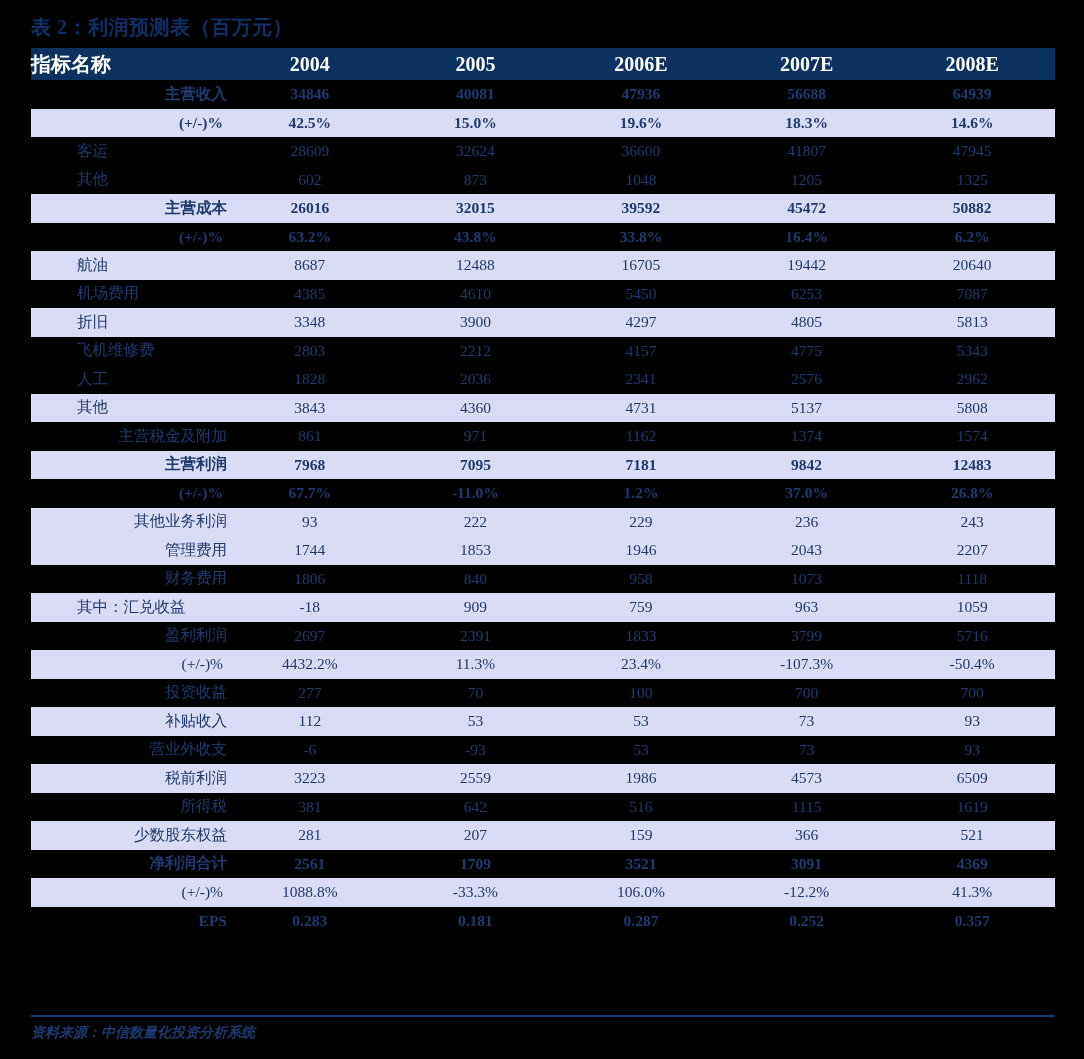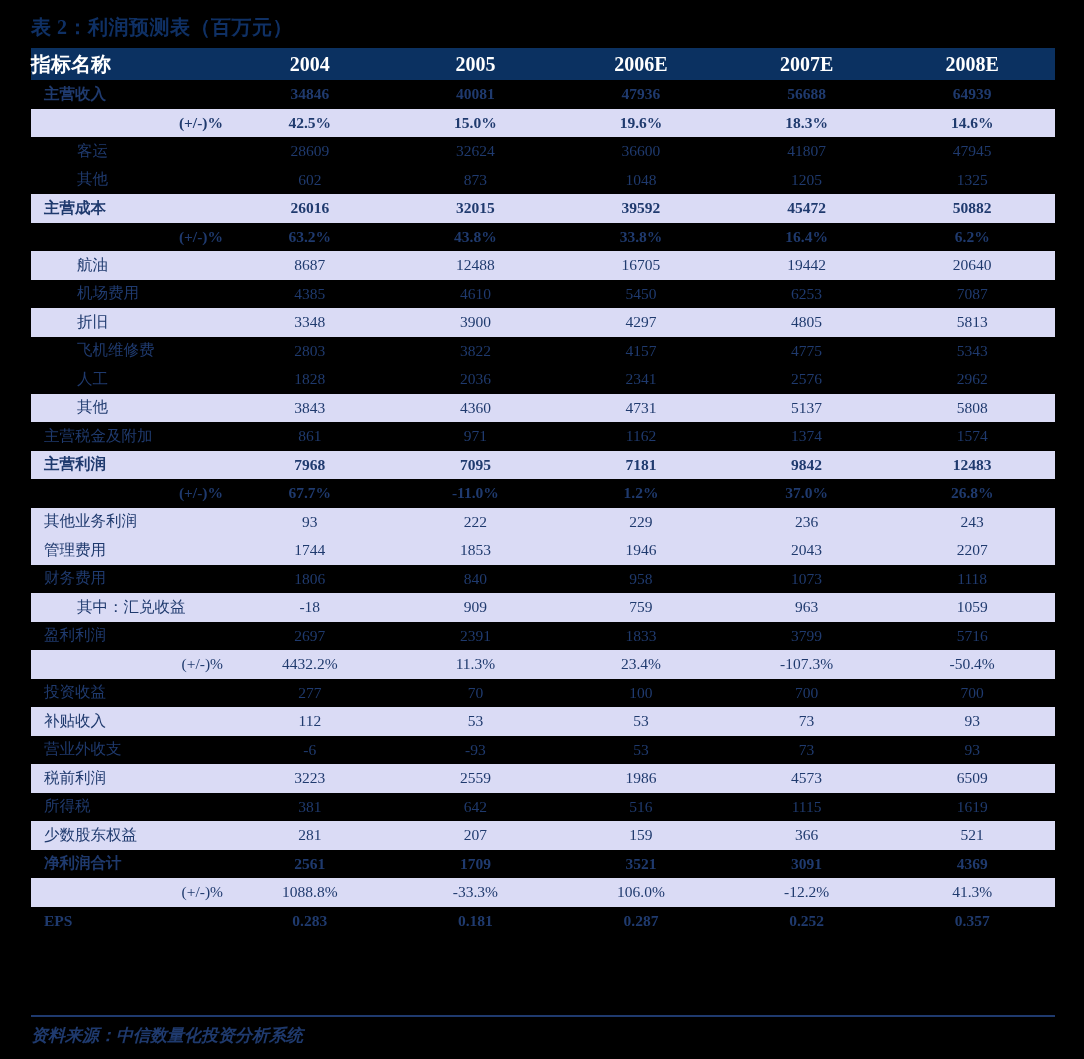--- a/index.html
+++ b/index.html
@@ -79,40 +79,40 @@
     vertical-align: middle;
     height: 28.5px;
   }
   td.label {
     text-align: left;
   }
   td.num {
     text-align: center;
   }
   
-  tr.lvl0 td.label { padding-left: 13px; }
+  tr.lvl0 td.label { padding-left: 13px; text-align: right; }
   tr.lvl1 td.label { padding-left: 46px; }
   tr.pct  td.label { text-align: right; padding-right: 4px; }
 
   tr.bold td { font-weight: bold; }
 
   
   .rule {
     position: absolute;
     left: 31px;
     top: 1015px;
     width: 1024px;
     height: 2px;
     background: #1f3a6e;
   }
   .source {
     position: absolute;
     left: 31px;
     top: 1024px;
-    font-size: 17px;
+    font-size: 14px;
     font-style: italic;
     font-weight: bold;
     color: #1f3a6e;
     white-space: nowrap;
   }
 </style>
 </head>
 <body>
 
 <div id="page">
@@ -208,21 +208,21 @@
             <td class="label">折旧</td>
             <td class="num">3348</td>
             <td class="num">3900</td>
             <td class="num">4297</td>
             <td class="num">4805</td>
             <td class="num">5813</td>
           </tr>
           <tr class="table-row lvl1 dark">
             <td class="label">飞机维修费</td>
             <td class="num">2803</td>
-            <td class="num">3822</td>
+            <td class="num">2212</td>
             <td class="num">4157</td>
             <td class="num">4775</td>
             <td class="num">5343</td>
           </tr>
           <tr class="table-row lvl1 dark">
             <td class="label">人工</td>
             <td class="num">1828</td>
             <td class="num">2036</td>
             <td class="num">2341</td>
             <td class="num">2576</td>

